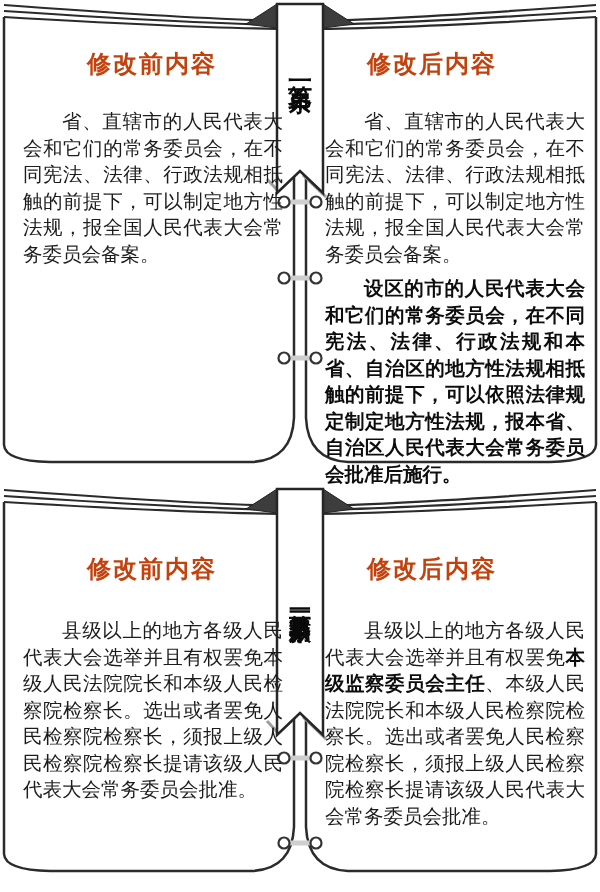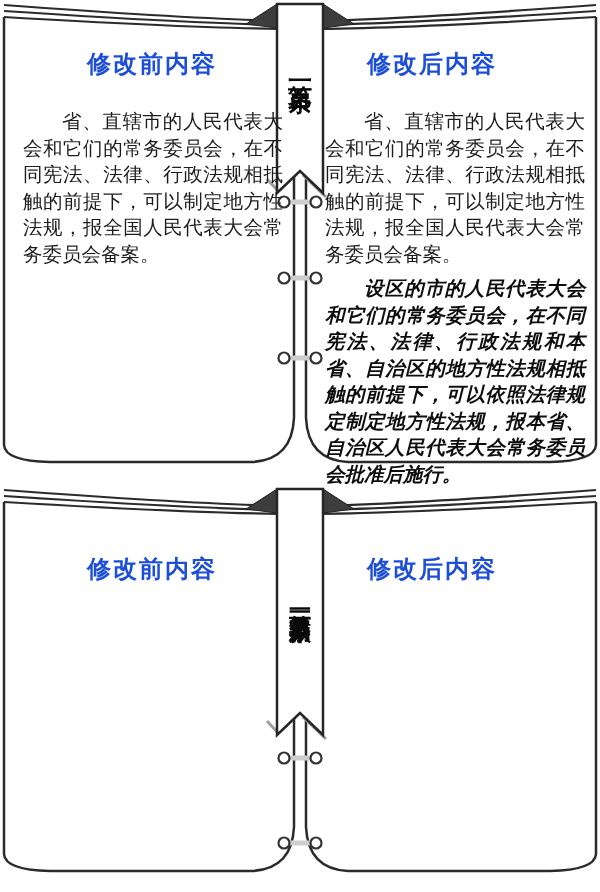--- a/index.html
+++ b/index.html
@@ -7,34 +7,34 @@
               font-family:"Liberation Sans","DejaVu Sans",sans-serif; }
   .canvas { position:relative; width:600px; height:892px; background:#fff; }
 
   .spread { position:absolute; left:0; width:600px; }
   .spread.first  { top:0;   height:470px; }
   .spread.second { top:485px; height:407px; }
 
   .frame { position:absolute; left:0; top:0; width:100%; height:100%; }
 
   .page-title { position:absolute; width:284px; text-align:center;
-                font-size:24px; font-weight:bold; color:#1d4ed8; letter-spacing:2px; }
+                font-size:24px; font-weight:bold; color:#c2410c; letter-spacing:2px; }
   .page-title.left  { left:10px; }
   .page-title.right { left:290px; }
   .spread.first  .page-title { top:48px; }
   .spread.second .page-title { top:68px; }
 
   .page-body { position:absolute; width:276px; color:#1c1c1c;
                font-size:19.5px; line-height:26.5px; text-align:justify; }
   .page-body.left  { left:15px; }
   .page-body.right { left:317px; }
   .spread.first  .page-body { top:100px; }
   .spread.second .page-body { top:124px; }
   .page-body p { text-indent:2em; margin:8px; }
-  .bold-para, .bold-span { font-weight:bold; color:#0d0d0d;font-style:italic; }
+  .bold-para, .bold-span { font-weight:bold; color:#0d0d0d; }
 
   .ribbon-label { position:absolute; left:277px; width:46px;
                   display:flex; align-items:center; justify-content:center;
                   writing-mode:vertical-rl; text-orientation:upright;
                   font-weight:bold; color:#0a0a0a; }
   .spread.first  .ribbon-label { top:16px; height:108px; font-size:24px; letter-spacing:2px; }
   .spread.second .ribbon-label { top:12px; height:208px; font-size:22px; letter-spacing:1px; }
 </style>
 </head>
 <body>
@@ -124,15 +124,21 @@
       <path fill="#3d3d3d" stroke="#222" stroke-width="1" d="M323,4 L323,28 L354,24 Z"></path>
 
       <path fill="#ffffff" stroke="#262626" stroke-width="2.5" d="M277,4 L323,4 L323,250 L300,228 L277,250 Z"></path>
     </svg>
 
     <div class="ribbon-label">第一百零一条第二款</div>
 
     <h2 class="page-title left">修改前内容</h2>
     <h2 class="page-title right">修改后内容</h2>
 
+    <div class="page-body left">
+      <p>县级以上的地方各级人民代表大会选举并且有权罢免本级人民法院院长和本级人民检察院检察长。选出或者罢免人民检察院检察长，须报上级人民检察院检察长提请该级人民代表大会常务委员会批准。</p>
+    </div>
+    <div class="page-body right">
+      <p><span>县级以上的地方各级人民代表大会选举并且有权罢免</span><span class="bold-span">本级监察委员会主任</span><span>、本级人民法院院长和本级人民检察院检察长。选出或者罢免人民检察院检察长，须报上级人民检察院检察长提请该级人民代表大会常务委员会批准。</span></p>
+    </div>
   </section>
 
 </div>
 
 </body></html>

